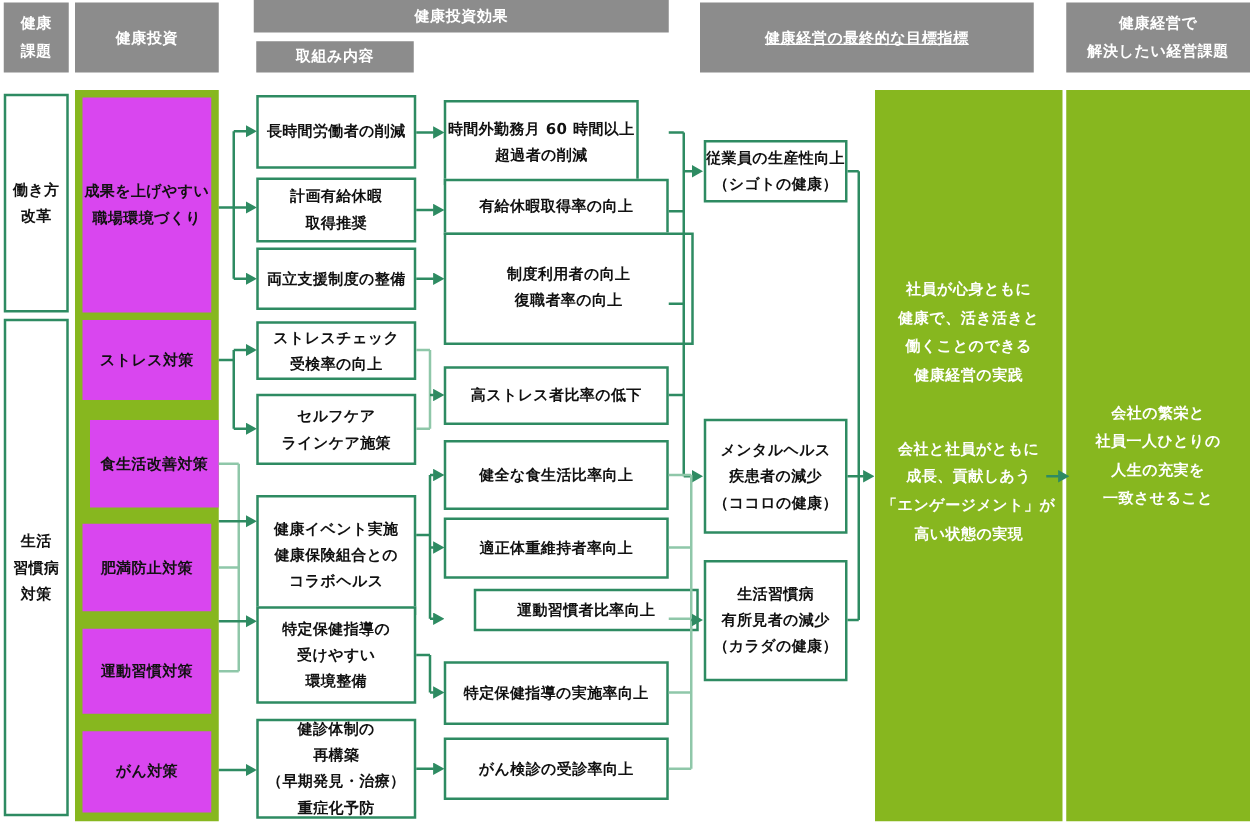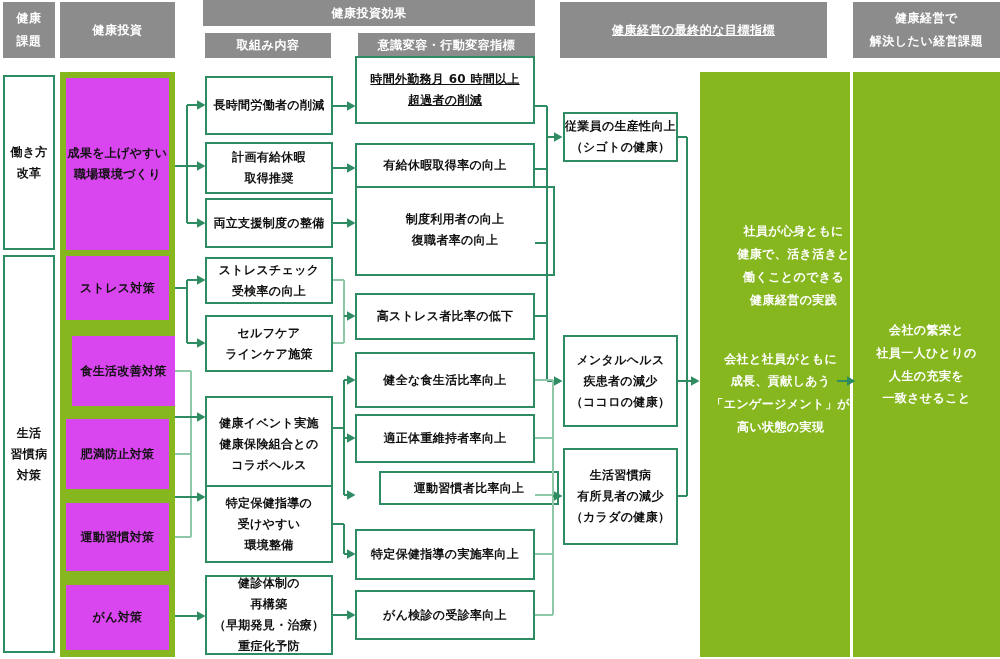--- a/index.html
+++ b/index.html
@@ -25,21 +25,20 @@
 </head>
 <body>
 
 <div id="stage">
 
   <div class="hdr" style="left:3px;top:2px;width:52px;height:56px;">健康
 課題</div>
   <div class="hdr" style="left:60px;top:2px;width:115px;height:56px;">健康投資</div>
   <div class="hdr" style="left:203px;top:0;width:332px;height:26px;">健康投資効果</div>
   <div class="hdr" style="left:205px;top:33px;width:126px;height:25px;">取組み内容</div>
-  <div class="hdr" style="left:358px;top:33px;width:177px;height:25px;">意識変容・行動変容指標</div>
   <div class="hdr" style="left:560px;top:2px;width:267px;height:56px;text-decoration:underline;">健康経営の最終的な目標指標</div>
   <div class="hdr" style="left:853px;top:2px;width:147px;height:56px;">健康経営で
 解決したい経営課題</div>
 
   <div class="box" style="left:3px;top:75px;width:52px;height:175px;">働き方
 改革</div>
   <div class="box" style="left:3px;top:255px;width:52px;height:398px;">生活
 習慣病
 対策</div>
 
@@ -64,42 +63,42 @@
 健康保険組合との
 コラボヘルス</div>
   <div class="box" style="left:205px;top:485px;width:128px;height:78px;">特定保健指導の
 受けやすい
 環境整備</div>
   <div class="box" style="left:205px;top:575px;width:128px;height:80px;">健診体制の
 再構築
 （早期発見・治療）
 重症化予防</div>
 
-  <div class="box" style="left:355px;top:56px;width:180px;height:68px;text-decoration:underline;">時間外勤務月 60 時間以上
+  <div class="box" style="left:355px;top:80px;width:156px;height:68px;">時間外勤務月 60 時間以上
 超過者の削減</div>
   <div class="box" style="left:355px;top:143px;width:180px;height:45px;">有給休暇取得率の向上</div>
   <div class="box" style="left:355px;top:186px;width:200px;height:90px;font-family:Liberation Mono, monospace;">制度利用者の向上
 復職者率の向上</div>
   <div class="box" style="left:355px;top:293px;width:180px;height:47px;">高ストレス者比率の低下</div>
   <div class="box" style="left:355px;top:352px;width:180px;height:56px;">健全な食生活比率向上</div>
   <div class="box" style="left:355px;top:414px;width:180px;height:49px;">適正体重維持者率向上</div>
   <div class="box" style="left:355px;top:471px;width:180px;height:34px;margin-left:24px;">運動習慣者比率向上</div>
   <div class="box" style="left:355px;top:529px;width:180px;height:51px;">特定保健指導の実施率向上</div>
   <div class="box" style="left:355px;top:590px;width:180px;height:50px;">がん検診の受診率向上</div>
 
   <div class="box" style="left:563px;top:112px;width:115px;height:50px;">従業員の生産性向上
 （シゴトの健康）</div>
   <div class="box" style="left:563px;top:335px;width:115px;height:92px;">メンタルヘルス
 疾患者の減少
 （ココロの健康）</div>
   <div class="box" style="left:563px;top:448px;width:115px;height:97px;">生活習慣病
 有所見者の減少
 （カラダの健康）</div>
 
-  <div class="panel" style="left:700px;top:72px;width:150px;height:585px;padding-bottom:70px;box-sizing:border-box;align-items:flex-end;">
+  <div class="panel" style="left:700px;top:72px;width:150px;height:585px;padding-bottom:70px;box-sizing:border-box;">
     <div>社員が心身ともに
 健康で、活き活きと
 働くことのできる
 健康経営の実践</div>
     <div style="margin-top:36px;">会社と社員がともに
 成長、貢献しあう
 「エンゲージメント」が
 高い状態の実現</div>
   </div>
 

